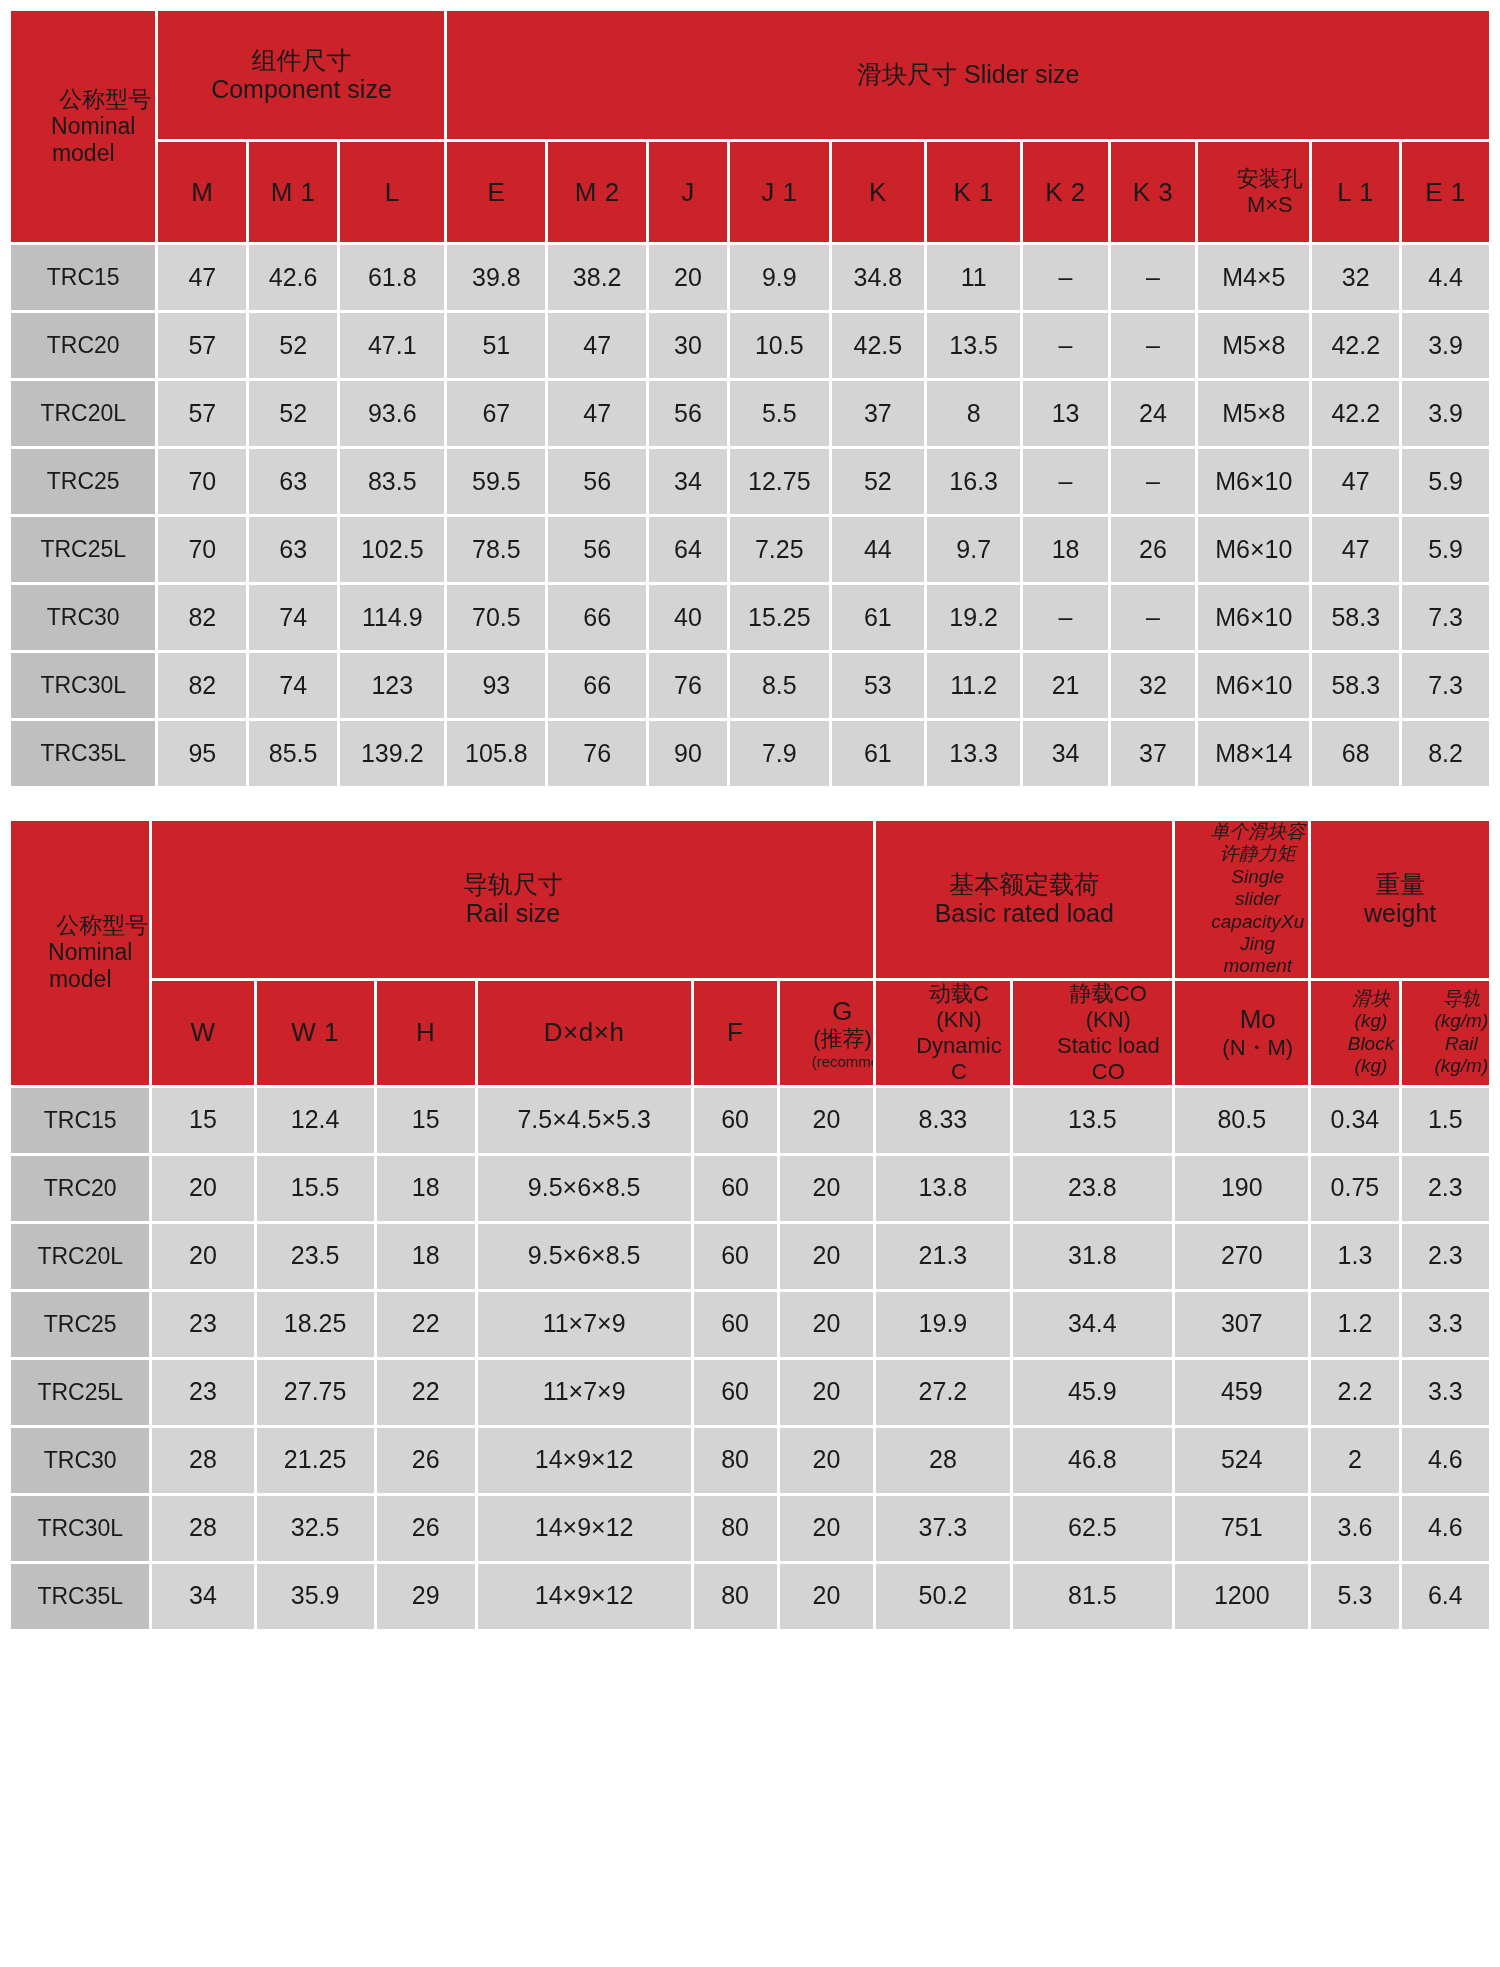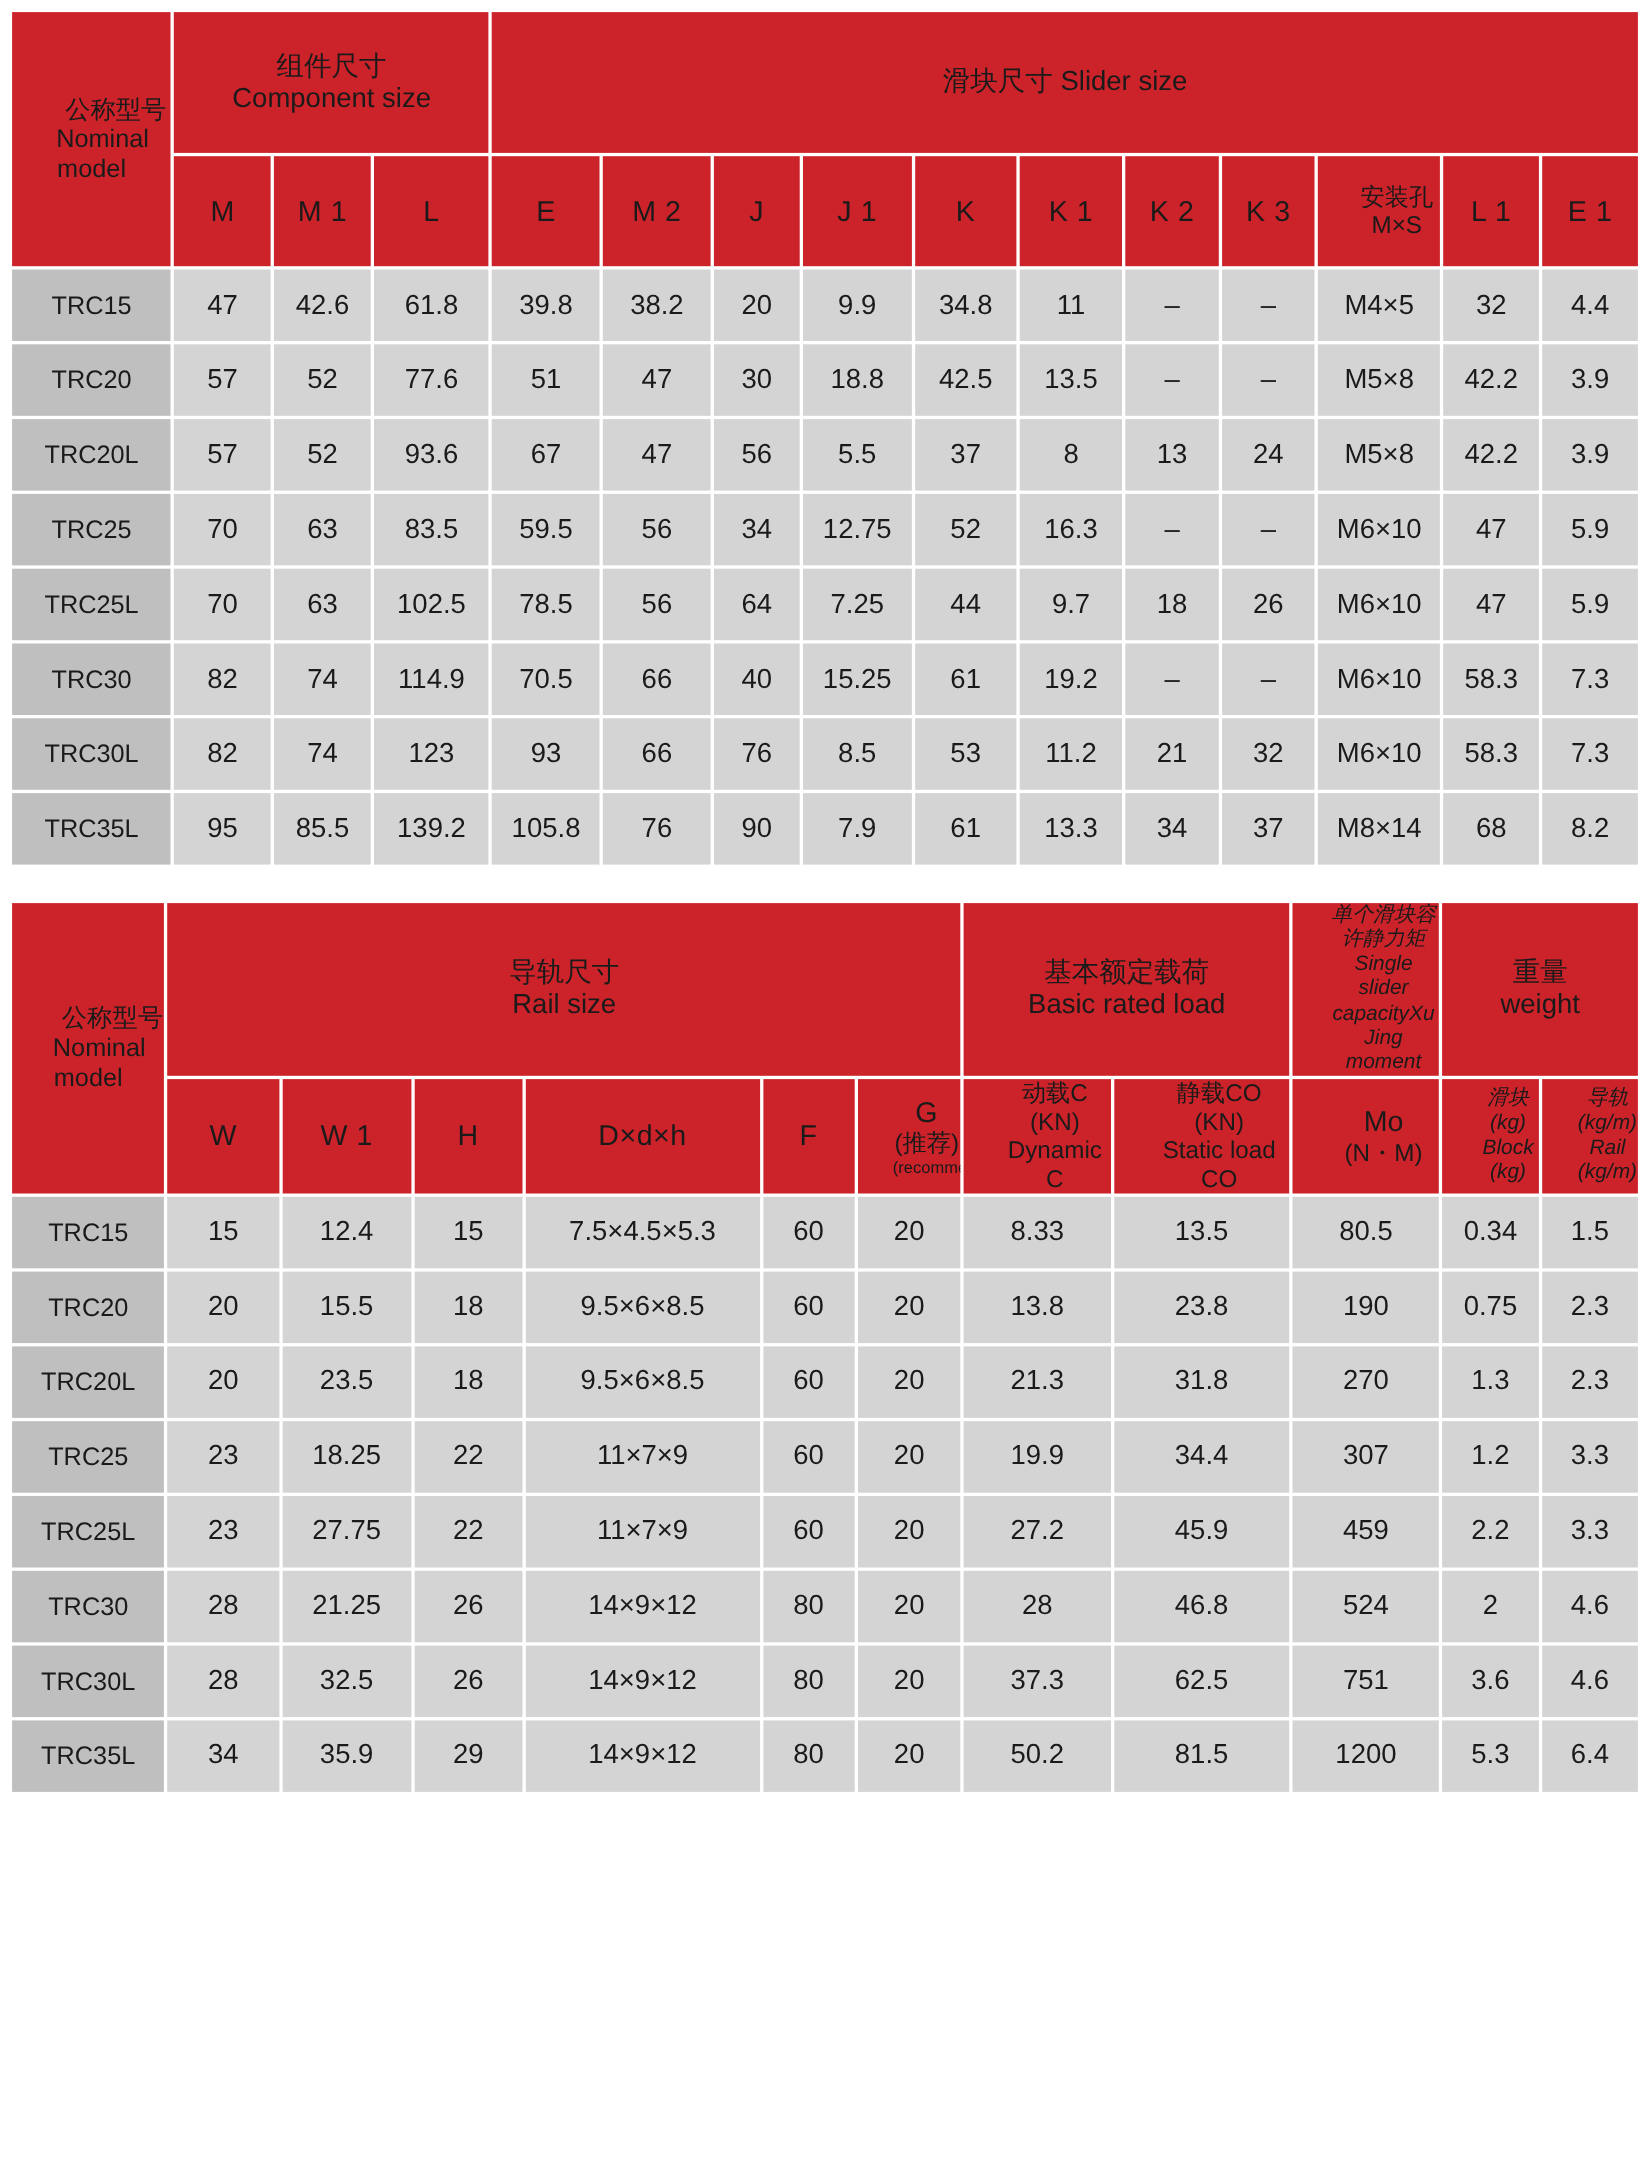--- a/index.html
+++ b/index.html
@@ -173,25 +173,25 @@
         <td class="datacell">–</td>
         <td class="datacell">–</td>
         <td class="datacell">M4×5</td>
         <td class="datacell">32</td>
         <td class="datacell">4.4</td>
       </tr>
       <tr class="r-data">
         <td class="modelcell">TRC20</td>
         <td class="datacell">57</td>
         <td class="datacell">52</td>
-        <td class="datacell">77.6</td>
+        <td class="datacell">47.1</td>
         <td class="datacell">51</td>
         <td class="datacell">47</td>
         <td class="datacell">30</td>
-        <td class="datacell">18.8</td>
+        <td class="datacell">10.5</td>
         <td class="datacell">42.5</td>
         <td class="datacell">13.5</td>
         <td class="datacell">–</td>
         <td class="datacell">–</td>
         <td class="datacell">M5×8</td>
         <td class="datacell">42.2</td>
         <td class="datacell">3.9</td>
       </tr>
       <tr class="r-data">
         <td class="modelcell">TRC20L</td>

